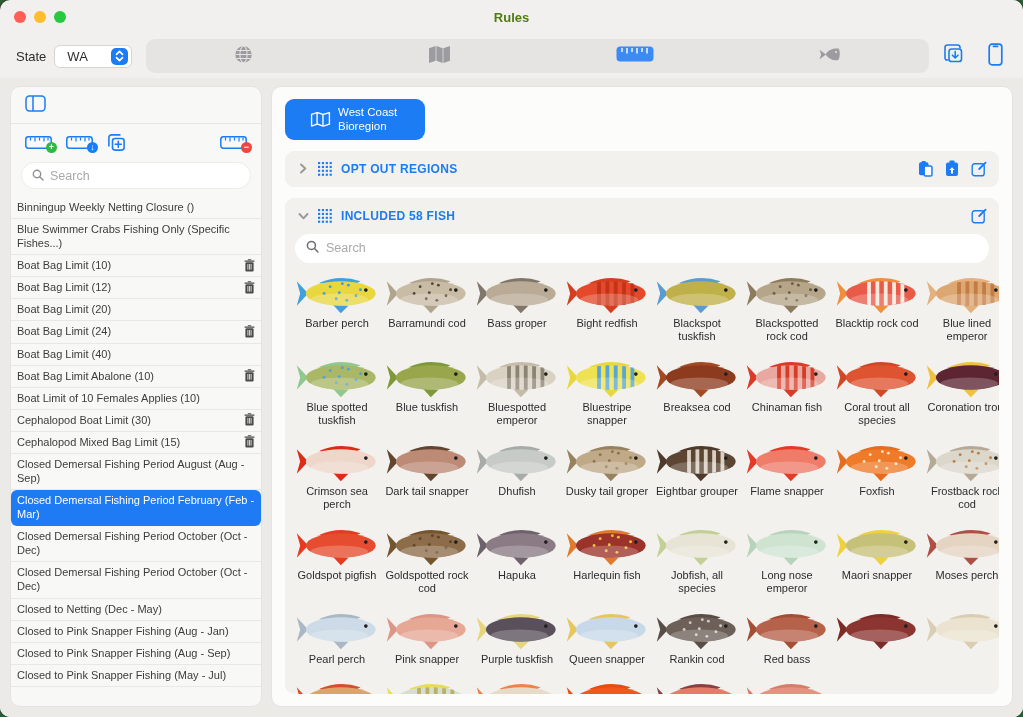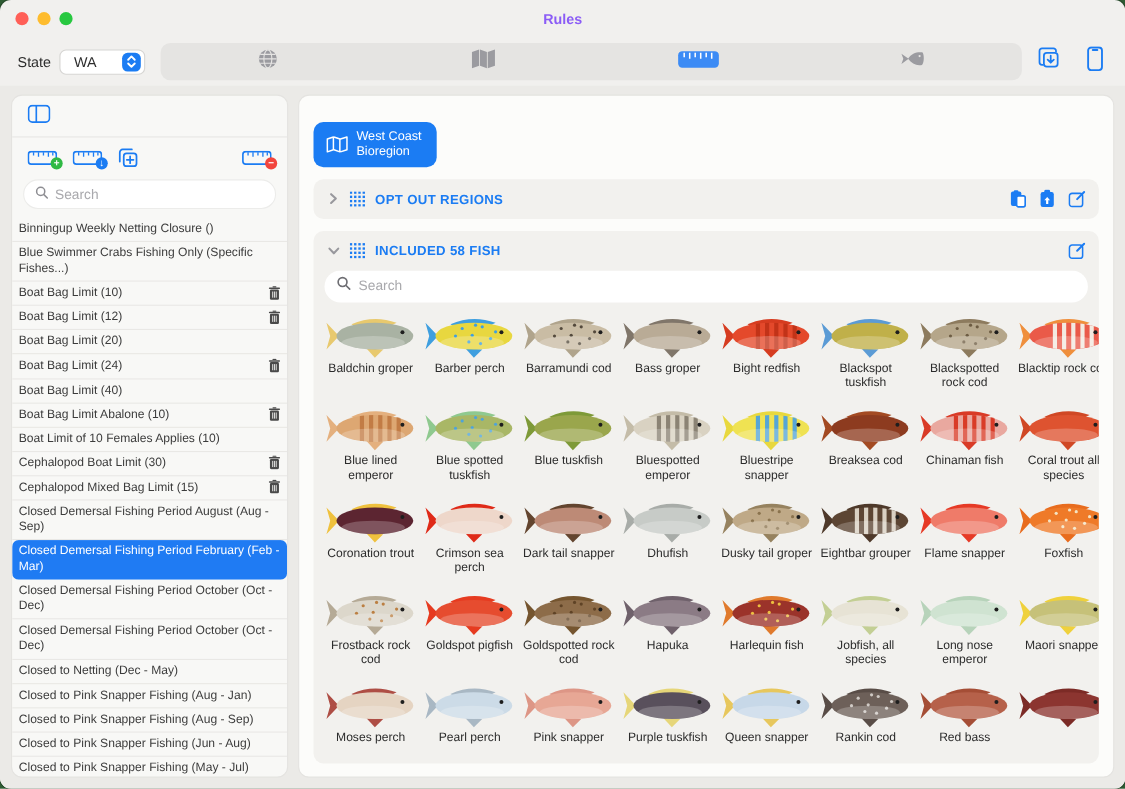--- a/index.html
+++ b/index.html
@@ -6,21 +6,21 @@
   html,body { width:1023px; height:717px; }
   body { background:#2e5c33; font-family:"Liberation Sans", sans-serif; }
   .window { width:1023px; height:717px; border-radius:10px; overflow:hidden;
             background:#f1f0ee; display:flex; flex-direction:column; box-shadow:0 0 0 1px rgba(0,0,0,.25); }
 
   
   .titlebar { height:34px; position:relative; display:flex; align-items:center; justify-content:center; flex:none; }
   .lights { position:absolute; left:14px; top:11px; display:flex; gap:8px; }
   .light { width:12px; height:12px; border-radius:50%; }
   .light.red{background:#ff5f57}.light.yellow{background:#febc2e}.light.green{background:#28c840}
-  .win-title { font-size:13px; font-weight:700; color:#8b5cf6; }
+  .win-title { font-size:13px; font-weight:700; color:#4d7c0f; }
 
   
   .toolbar { height:44px; flex:none; display:flex; align-items:center; padding:0 16px; gap:14px; }
   .state-group { display:flex; align-items:center; gap:8px; }
   .state-label { font-size:13px; color:#2d2d2d; }
   .state-select { display:flex; align-items:center; gap:19px; background:#fff; border:1px solid #d6d5d3;
                   border-radius:6px; padding:2px 3px 2px 12px; min-width:66px; cursor:default; }
   .state-value { font-size:13px; color:#2d2d2d; margin-right:4px; }
   .stepper { background:#1b7cf3; border-radius:5px; width:17px; height:17px; display:flex; align-items:center; justify-content:center; }
   .segments { flex:1; background:#e5e4e2; border-radius:9px; height:34px; display:flex; }
@@ -50,21 +50,21 @@
   .side-item { display:flex; align-items:center; gap:6px; padding:3px 6px 4px; border-bottom:1px solid #e9e8e5;
                font-size:11px; line-height:1.28; color:#3c3c3c; cursor:default; }
   .side-item .side-label { flex:1; }
   .side-item.selected { background:#1f7bf3; color:#fff; border-radius:6px; border-bottom-color:transparent; }
   .trash { display:flex; flex:none; }
 
   
   .main-card { flex:1; background:#fcfcfa; border-radius:10px; border:1px solid #e4e3e0;
                padding:12px 13px; display:flex; flex-direction:column; gap:11px; overflow:hidden; }
   .region-btn { background:#1b7cf3; color:#fff; border:none; border-radius:9px; display:flex; align-items:center;
-                gap:7px; padding:6px 11px; width:fit-content; cursor:pointer; flex:none;margin-top:12px; }
+                gap:7px; padding:6px 25px; width:fit-content; cursor:pointer; flex:none; }
   .region-btn .region-label { font-size:11.5px; line-height:1.25; text-align:left; width:62px;
                 font-family:"Liberation Sans", sans-serif; }
   .sect-row { background:#f2f1ee; border-radius:9px; height:36px; flex:none; display:flex; align-items:center;
               gap:9px; padding:0 12px; }
   .sect-title { font-size:12px; font-weight:700; color:#1b7cf3; letter-spacing:.3px; flex:1; }
   .sect-icons { display:flex; align-items:center; gap:12px; }
   .included-box { background:#f2f1ee; border-radius:9px; flex:1; display:flex; flex-direction:column; overflow:hidden; }
   .included-box .sect-row { background:transparent; }
   .fish-area { padding:0 10px 10px; display:flex; flex-direction:column; gap:10px; overflow:hidden; flex:1; }
   .main-search { background:#fff; border-radius:15px; height:29px; display:flex; align-items:center;
@@ -305,23 +305,20 @@
             <span class="side-label">Closed Demersal Fishing Period October (Oct - Dec)</span>
           </div>
           <div class="side-item">
             <span class="side-label">Closed to Netting (Dec - May)</span>
           </div>
           <div class="side-item">
             <span class="side-label">Closed to Pink Snapper Fishing (Aug - Jan)</span>
           </div>
           <div class="side-item">
             <span class="side-label">Closed to Pink Snapper Fishing (Aug - Sep)</span>
-          </div>
-          <div class="side-item">
-            <span class="side-label">Closed to Pink Snapper Fishing (Jun - Aug)</span>
           </div>
           <div class="side-item">
             <span class="side-label">Closed to Pink Snapper Fishing (May - Jul)</span>
           </div>
         </div>
     </div>
 
     <div class="main-card">
       <button class="region-btn">
         <span style="display:inline-flex">
@@ -431,37 +428,20 @@
                   <circle cx="5" cy="5" r="3.7"></circle>
                   <line x1="7.9" y1="7.9" x2="11" y2="11"></line>
                 </svg>
             </span>
             <input type="text" placeholder="Search" style="">
           </div>
           <div class="fish-grid">
               <div class="fish-cell">
                 <svg width="84" height="41" viewBox="0 0 110 54">
     <defs>
-                    <clipPath id="fc0">
-                      <ellipse cx="60" cy="27" rx="46" ry="16"></ellipse>
-                    </clipPath>
-                  </defs>
-    <path d="M17 27 2 11l4.5 16L2 43z" fill="#e8c96e"></path>
-    <path d="M32 13 Q58 1 86 11 L74 17 Q54 9 40 18 Z" fill="#e8c96e"></path>
-    <path d="M50 42 60 53 70 43 Z" fill="#e8c96e"></path>
-    <ellipse cx="60" cy="27" rx="46" ry="16" fill="#a9b2a3"></ellipse>
-
-    <ellipse cx="58" cy="35" rx="38" ry="8" fill="#ffffff" opacity="0.22" clip-path="url(#fc0)"></ellipse>
-    <circle cx="93" cy="22.5" r="2.4" fill="#1e1e1e"></circle>
-  </svg>
-                <div class="fish-name">Baldchin groper</div>
-              </div>
-              <div class="fish-cell">
-                <svg width="84" height="41" viewBox="0 0 110 54">
-    <defs>
                     <clipPath id="fc1">
                       <ellipse cx="60" cy="27" rx="46" ry="16"></ellipse>
                     </clipPath>
                   </defs>
     <path d="M17 27 2 11l4.5 16L2 43z" fill="#3f9fdf"></path>
     <path d="M32 13 Q58 1 86 11 L74 17 Q54 9 40 18 Z" fill="#3f9fdf"></path>
     <path d="M50 42 60 53 70 43 Z" fill="#3f9fdf"></path>
     <ellipse cx="60" cy="27" rx="46" ry="16" fill="#e8d73f"></ellipse>
     <circle cx="46" cy="18" r="1.9" fill="#3f9fdf" clip-path="url(#fc1)"></circle>
                   <circle cx="58" cy="26" r="1.9" fill="#3f9fdf" clip-path="url(#fc1)"></circle>

